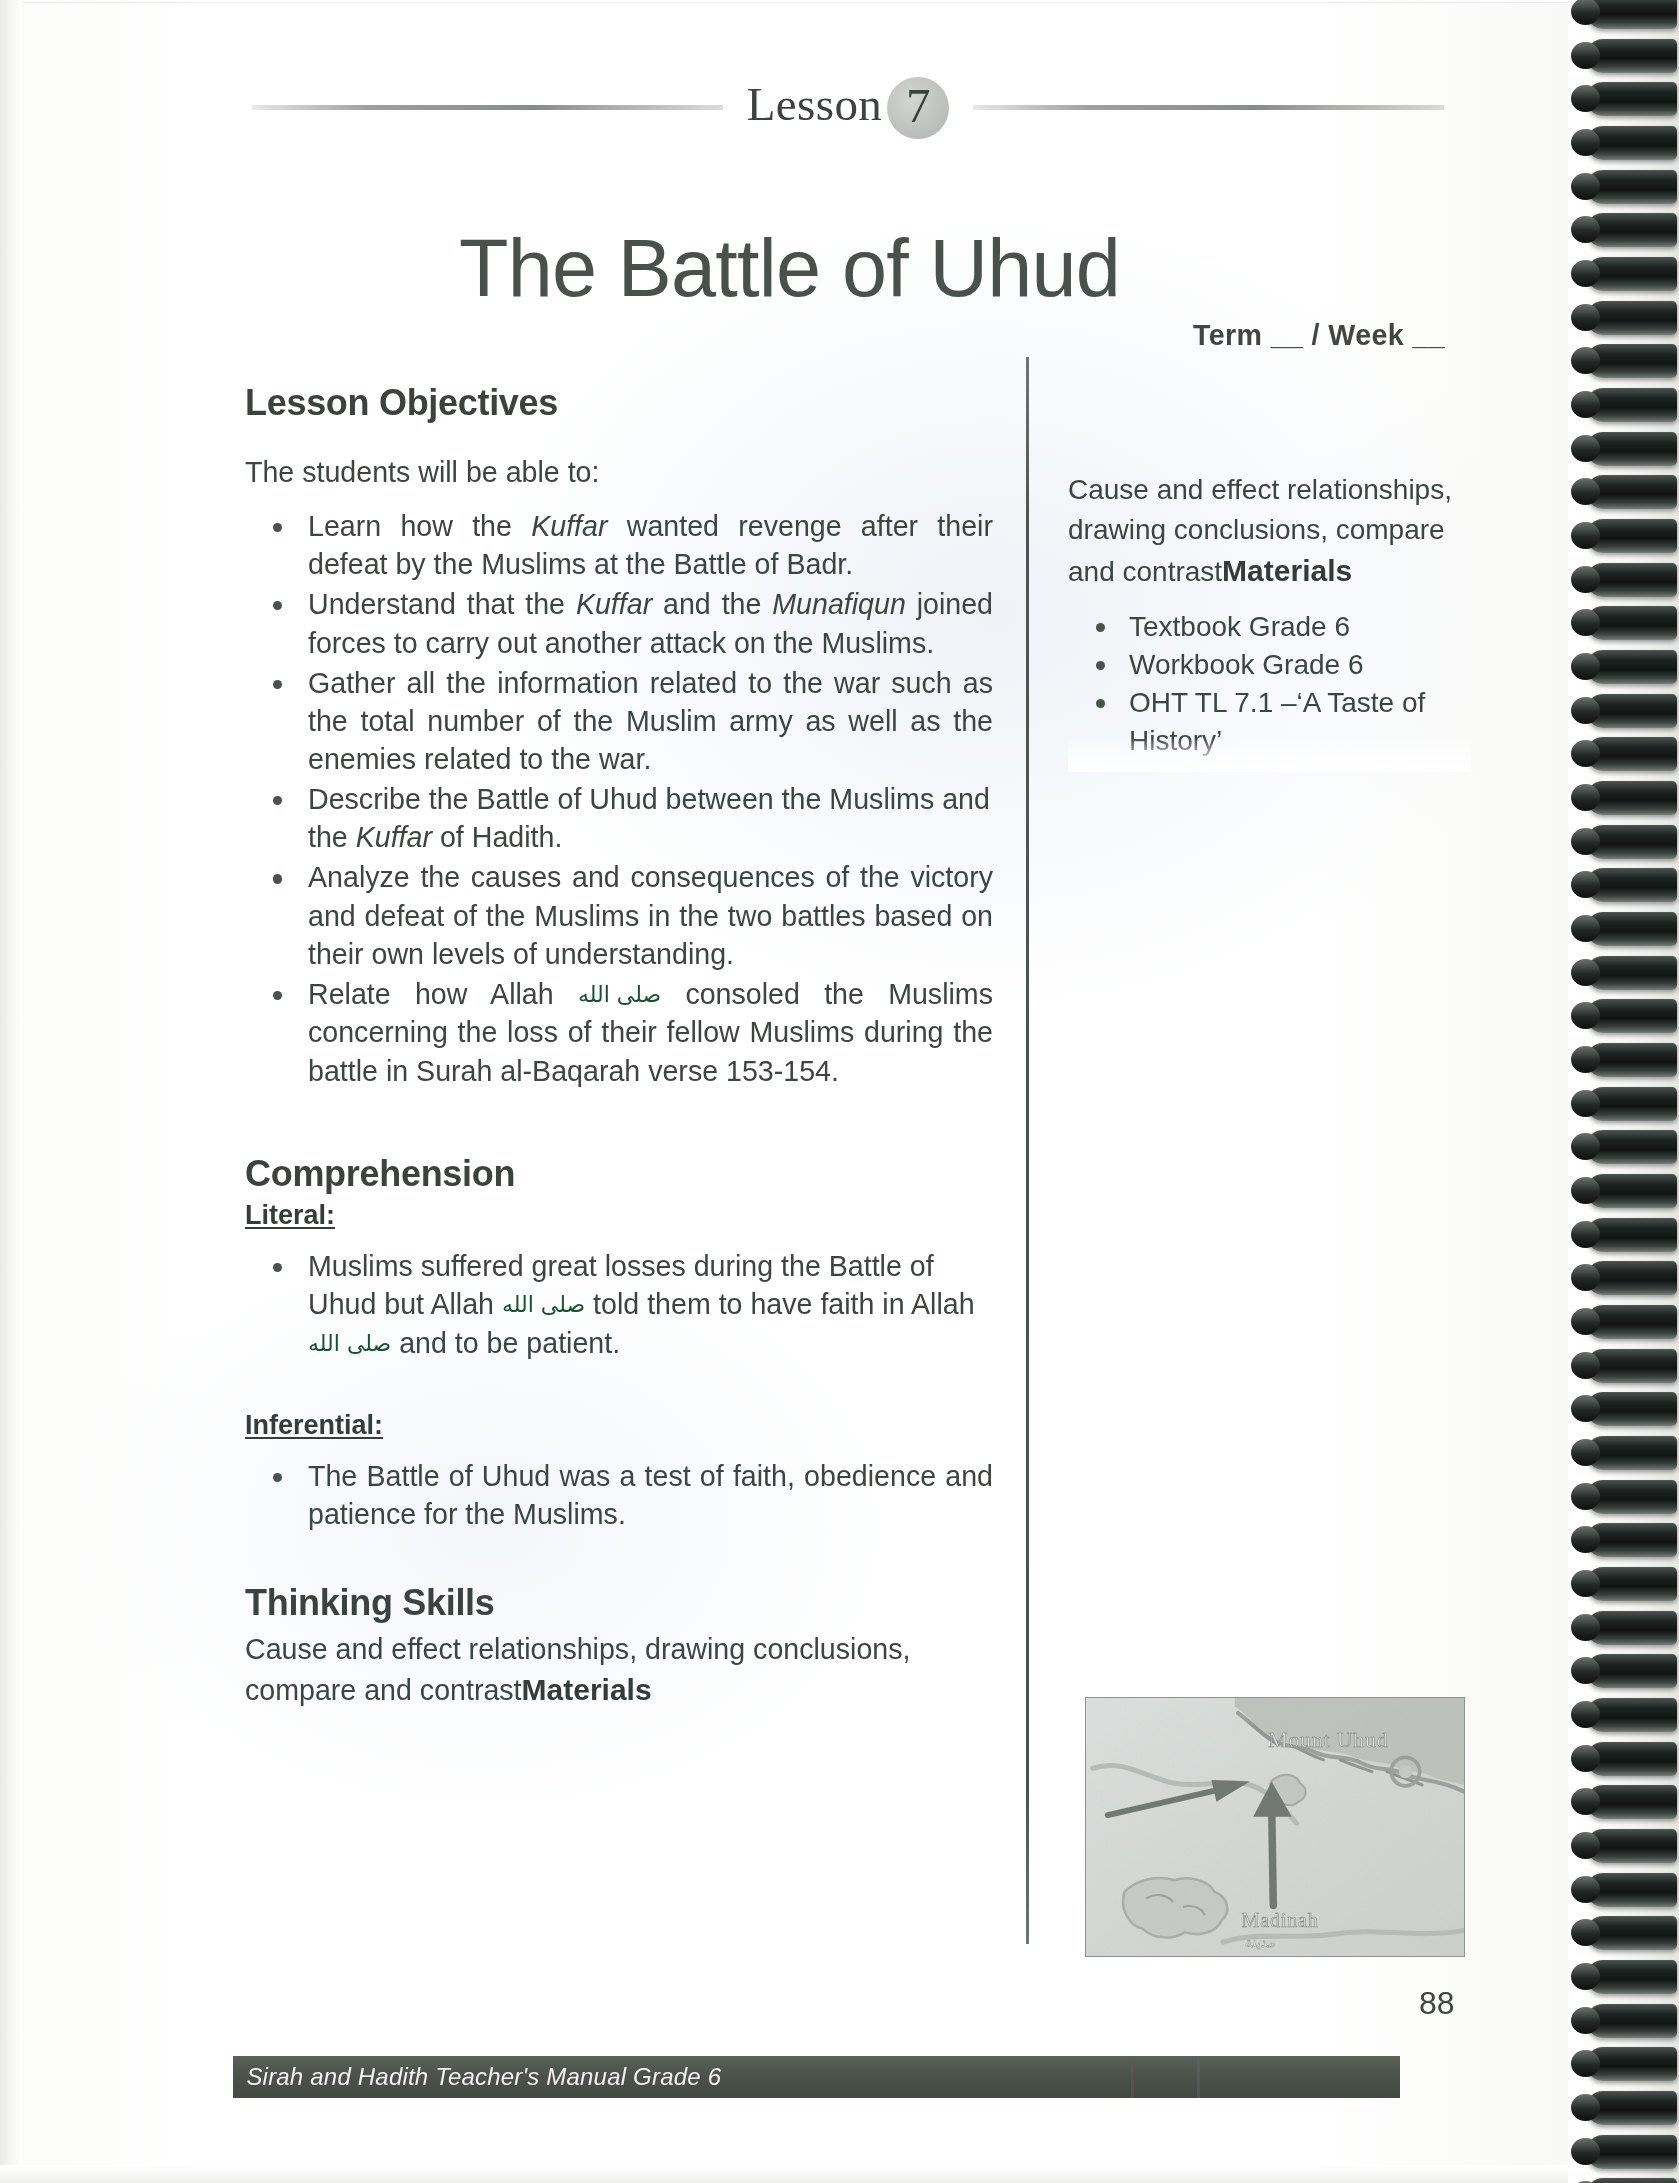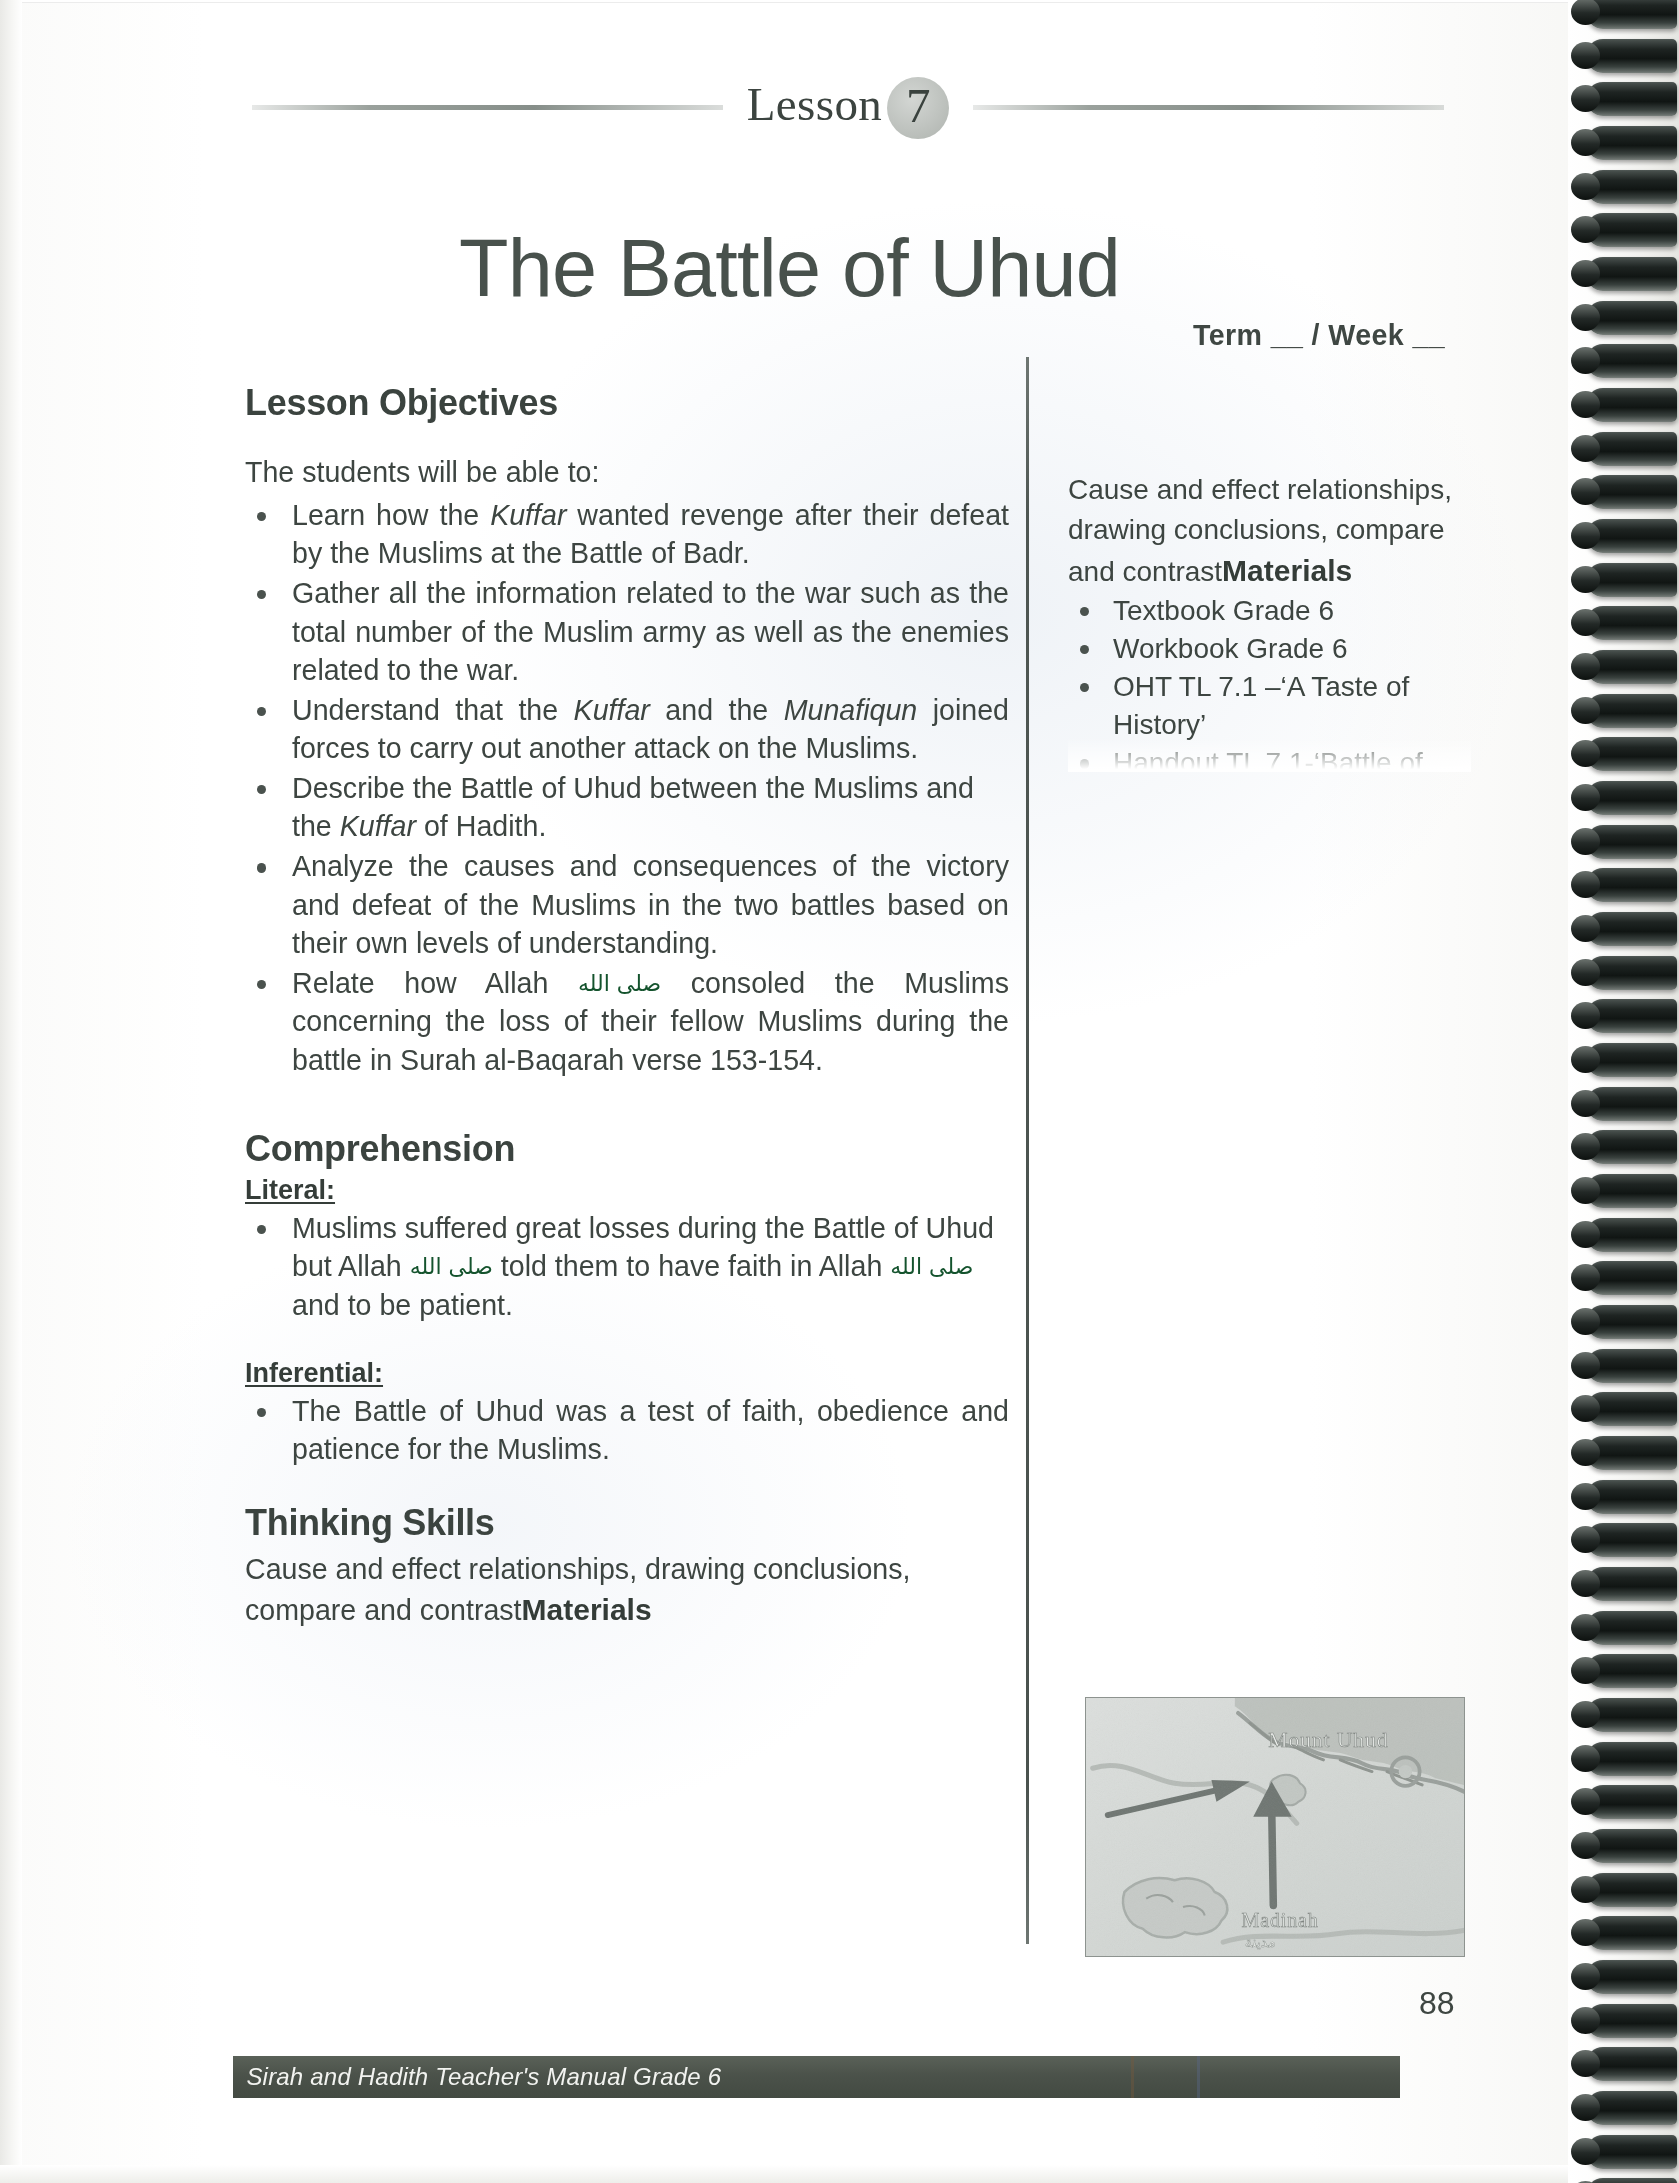--- a/index.html
+++ b/index.html
@@ -159,21 +159,21 @@
     text-decoration: underline;
     text-underline-offset: 3.4px;
   }
   p.intro {
     margin: 0 0 5px 0;
     font-size: 28.6px;
     color: #3d4541;
     line-height: 1.34;
   }
   ul.bullets {
-    margin: 0; padding: 0;
+    margin: 16px; padding: 0;
     list-style: none;
   }
   ul.bullets > li {
     position: relative;
     padding-left: 47px;
     margin-bottom: 1.7px;
     font-size: 28.6px;
     line-height: 1.34;
     color: #3d4541;
     text-align: justify;
@@ -364,23 +364,23 @@
 
 <div id="left-col">
 
   <h2 class="section-head">Lesson Objectives</h2>
 
   <p class="intro">The students will be able to:</p>
 
   <ul class="bullets">
     <li><span>Learn how the </span><span class="it">Kuffar</span><span> wanted revenge after their defeat by the Muslims at the Battle of Badr.</span></li>
 
+    <li><span>Understand that the </span><span class="it">Kuffar</span><span> and the </span><span class="it">Munafiqun</span><span> joined forces to carry out another attack on the Muslims.</span></li>
+
     <li><span>Gather all the information related to the war such as the total number of the Muslim army as well as the enemies related to the war.</span></li>
-
-    <li><span>Understand that the </span><span class="it">Kuffar</span><span> and the </span><span class="it">Munafiqun</span><span> joined forces to carry out another attack on the Muslims.</span></li>
 
     <li class="noj"><span>Describe the Battle of Uhud between the Muslims and the </span><span class="it">Kuffar</span><span> of Hadith.</span></li>
 
     <li><span>Analyze the causes and consequences of the victory and defeat of the Muslims in the two battles based on their own levels of understanding.</span></li>
 
     <li><span>Relate how Allah </span><span class="allah-glyph">صلى الله</span><span> consoled the Muslims concerning the loss of their fellow Muslims during the battle in Surah al-Baqarah verse 153-154.</span></li>
 
   </ul>
 
   <div class="gap-lg"></div>

